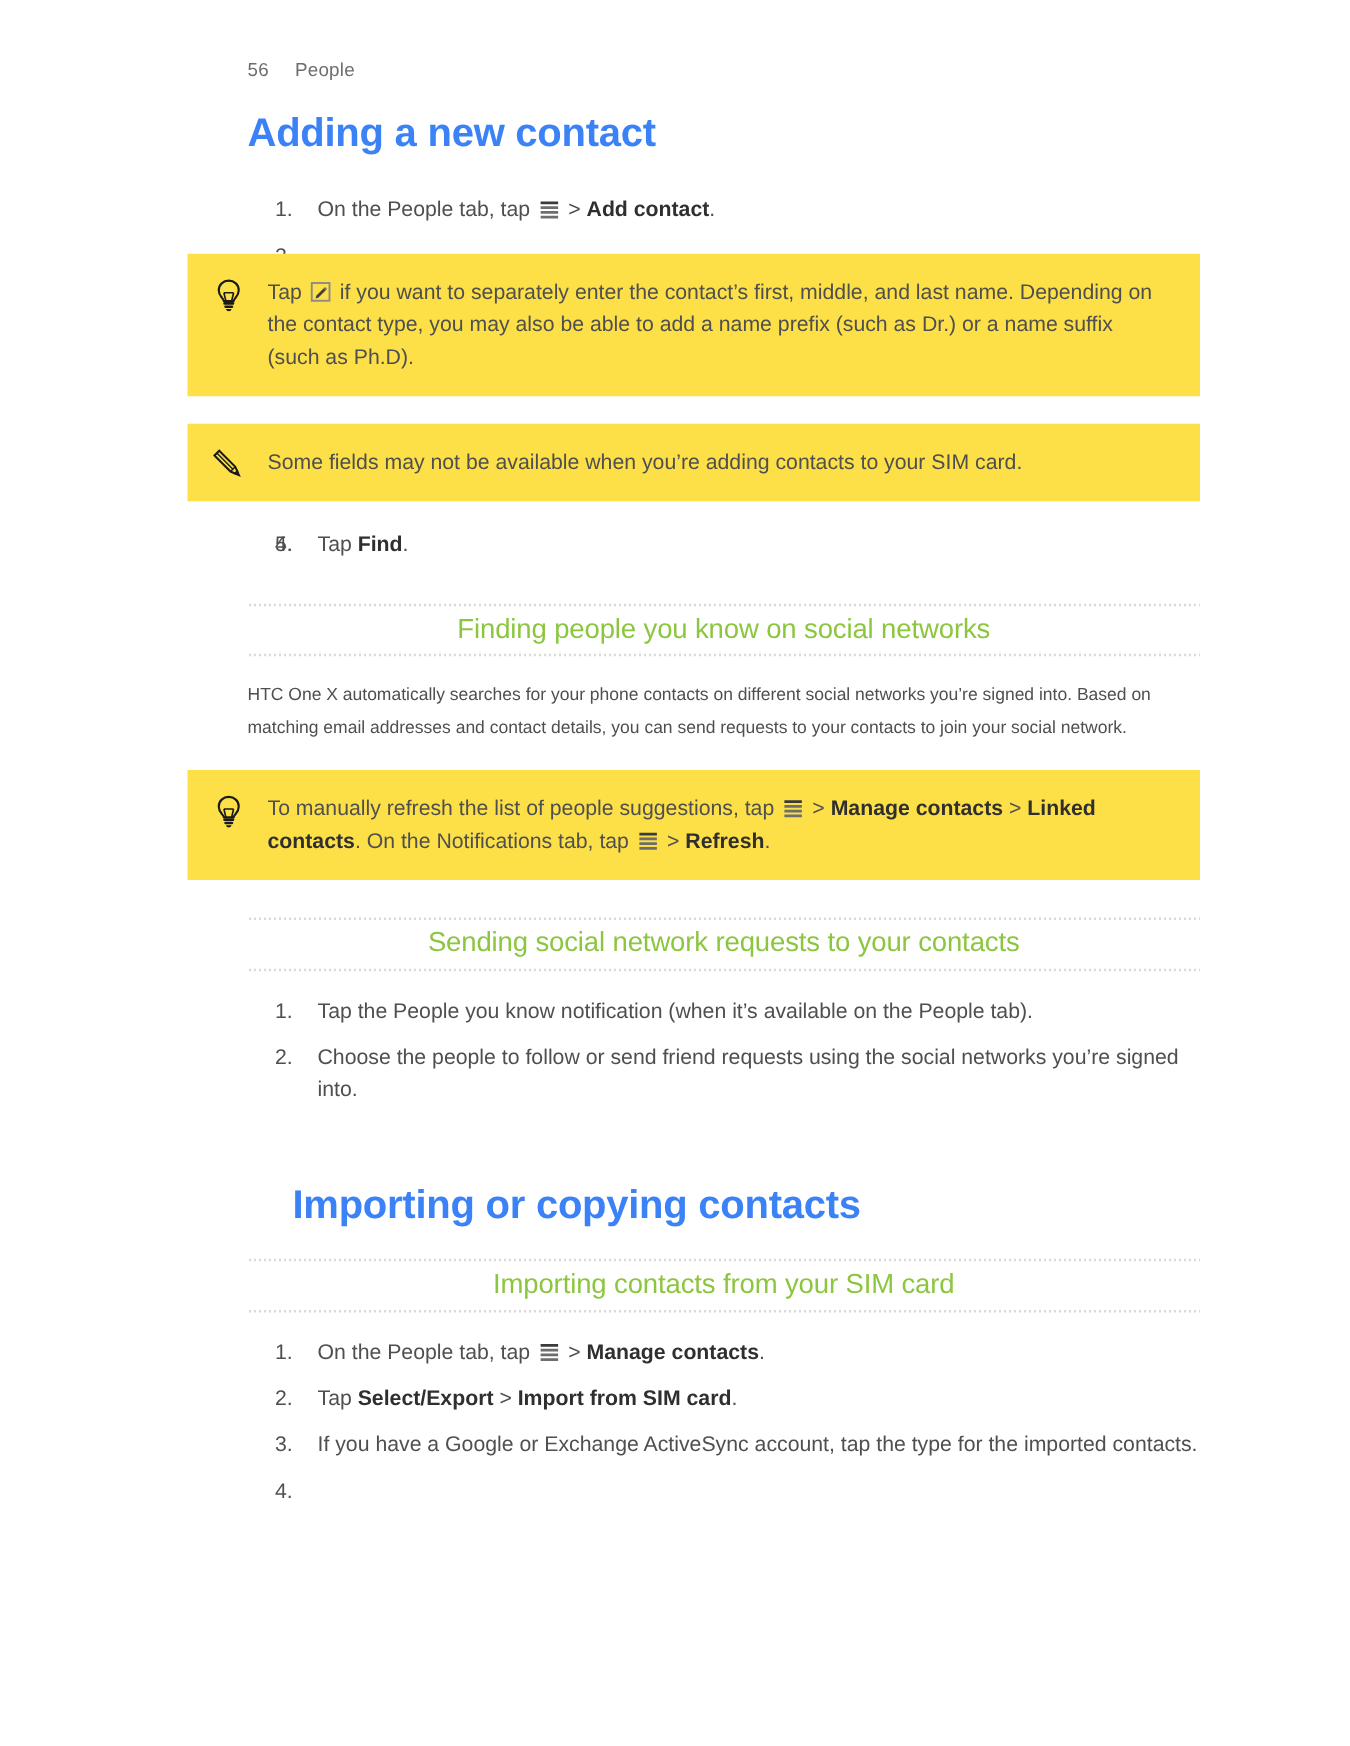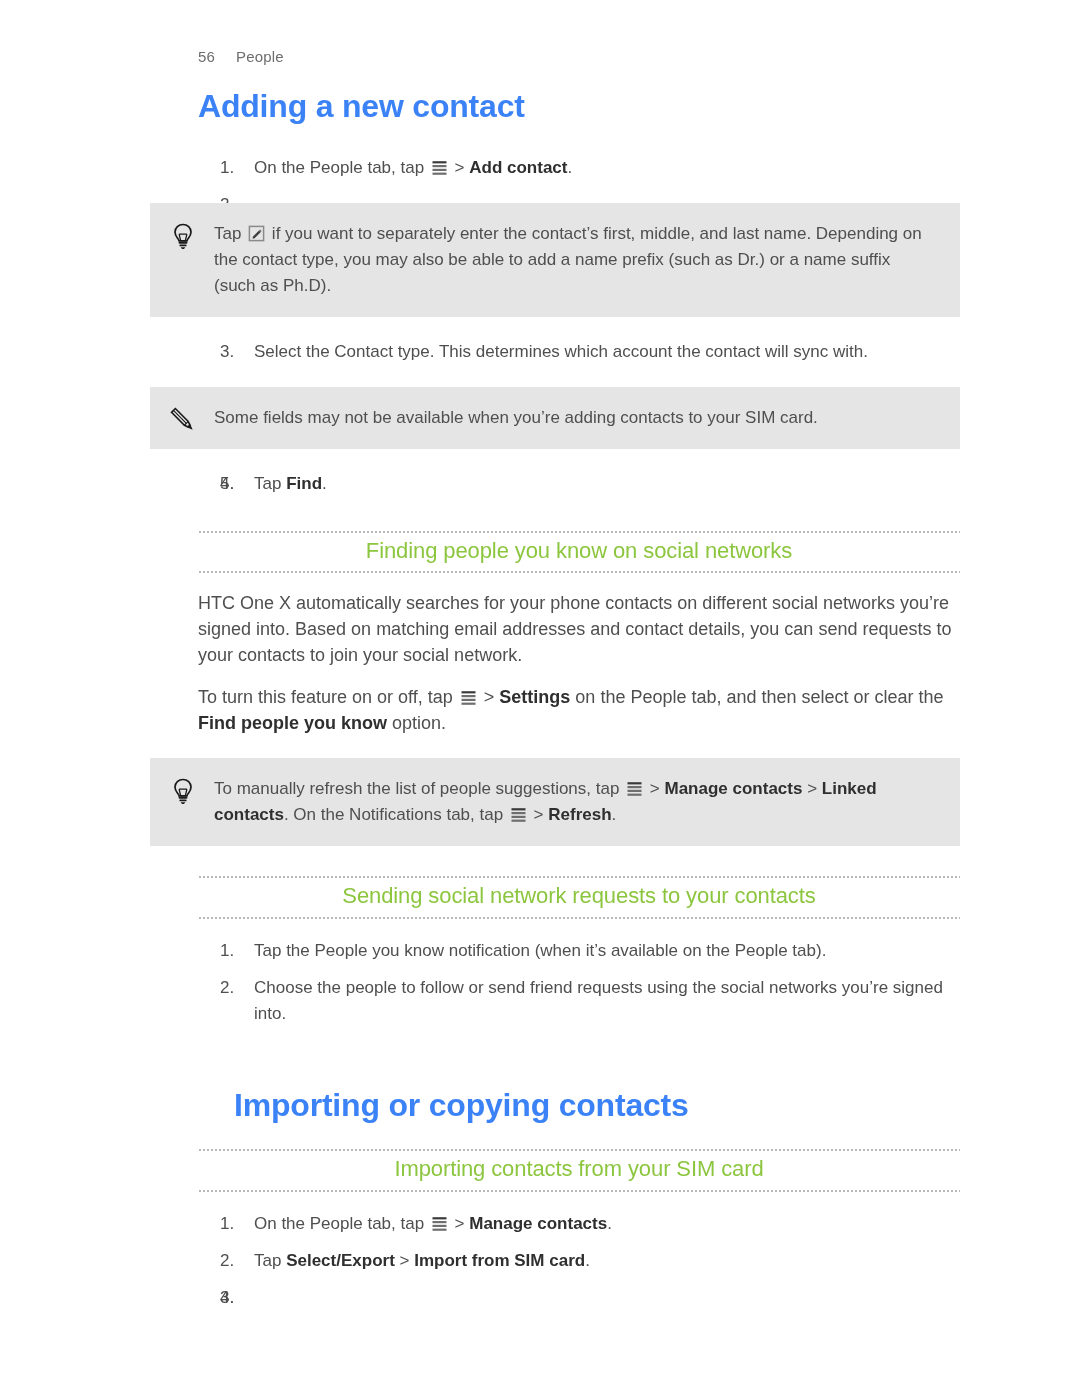--- a/index.html
+++ b/index.html
@@ -75,21 +75,21 @@
     color: #8cc63f;
     margin: 0;
     padding: 5px 0 7px 0;
     letter-spacing: -0.1px;
     line-height: 1.2;
     text-align: center;
   }
 
   
   p.body {
-    font-size: 18px;
+    font-size: 14px;
     line-height: 26px;
     color: #4f4f4f;
     margin: 0 0 16px 0;
   }
   p.body:last-child { margin-bottom: 0; }
 
   
   ol.steps {
     list-style: none;
     margin: 0;
@@ -112,21 +112,21 @@
     text-align: left;
     color: #4f4f4f;
     font-size: 17px;
   }
 
   b, .strong { font-weight: bold; color: #2f2f2f; }
 
   
   .callout {
     position: relative;
-    background: #e5e5e5;
+    background: #fde047;
     margin: 22px 0 22px -48px;
     width: 810px;
     box-sizing: border-box;
     padding: 18px 24px 18px 64px;
     font-size: 17px;
     line-height: 26px;
     color: #4f4f4f;
   }
   .callout .cicon {
     position: absolute;
@@ -182,21 +182,21 @@
         </svg>
       </span>
       <p>Tap <span class="ico ico-edit"><svg viewBox="0 0 17 17" width="17" height="17">
               <rect x="1.4" y="1.4" width="14.2" height="14.2" fill="none" stroke="#8a8a8a" stroke-width="1.5"></rect>
               <path d="M5.0 11.6l6.0-6.0 1.6 1.6-6.0 6.0-2.1 .5z" fill="#3f3f3f"></path>
               <path d="M11.0 5.6l1.1-1.1 1.6 1.6-1.1 1.1z" fill="#6b6b6b"></path>
             </svg></span> if you want to separately enter the contact’s first, middle, and last name. Depending on the contact type, you may also be able to add a name prefix (such as Dr.) or a name suffix (such as Ph.D).</p>
     </div>
 
     <ol class="steps">
-        <li><span class="num">3.</span><span>Select the Contact type. This determines which account the contact will sync with.</span></li>
+        <li><span class="num">3.</span></li>
       </ol>
 
     <div class="callout">
       <span class="cicon">
         <svg viewBox="0 0 34 34" width="34" height="34" aria-hidden="true">
           <g transform="rotate(-45 17 17)">
             <path d="M14.3 3.5h5.4v18.2l-2.7 6.8-2.7-6.8z" fill="none" stroke="#1a1a1a" stroke-width="1.6"></path>
             <path d="M14.3 21.7h5.4" fill="none" stroke="#1a1a1a" stroke-width="1.2"></path>
             <path d="M17 3.5v18.2" fill="none" stroke="#1a1a1a" stroke-width="1.1"></path>
             <path d="M14.3 24.6l2.7 3.9 2.7-3.9z" fill="#1a1a1a"></path>
@@ -212,26 +212,20 @@
       </ol>
 
     <div class="h-sub-wrap" style="margin-top:34px;">
       <div class="dotline"></div>
       <h2 class="h-sub">Finding people you know on social networks</h2>
       <div class="dotline"></div>
     </div>
 
     <div style="margin-top:17px;">
         <p class="body">HTC One X automatically searches for your phone contacts on different social networks you’re signed into. Based on matching email addresses and contact details, you can send requests to your contacts to join your social network.</p>
-        <p class="body">To turn this feature on or off, tap <span class="ico ico-menu"><svg viewBox="0 0 17 17" width="17" height="17">
-              <rect x="1.5" y="2.2" width="14" height="2.2" fill="#3a3a3a"></rect>
-              <rect x="1.5" y="6.0" width="14" height="2.2" fill="#6e6e6e"></rect>
-              <rect x="1.5" y="9.8" width="14" height="2.2" fill="#6e6e6e"></rect>
-              <rect x="1.5" y="13.6" width="14" height="2.2" fill="#6e6e6e"></rect>
-            </svg></span> &gt; <b>Settings</b> on the People tab, and then select or clear the <b>Find people you know</b> option.</p>
       </div>
 
     <div class="callout">
       <span class="cicon">
         <svg viewBox="0 0 34 34" width="34" height="34" aria-hidden="true">
           <path d="M17 5.5c-4.4 0-8 3.3-8 7.6 0 2.6 1.2 4.4 2.4 5.9.8 1 1.5 1.8 1.7 2.8h7.8c.2-1 .9-1.8 1.7-2.8 1.2-1.5 2.4-3.3 2.4-5.9 0-4.3-3.6-7.6-8-7.6z" fill="none" stroke="#1a1a1a" stroke-width="1.7"></path>
           <path d="M13.1 15.2l1.6 6.6M20.9 15.2l-1.6 6.6M13.1 15.2h7.8" fill="none" stroke="#1a1a1a" stroke-width="1.3"></path>
           <rect x="12.6" y="22.6" width="8.8" height="2.1" rx="1" fill="#1a1a1a"></rect>
           <rect x="13.4" y="25.4" width="7.2" height="1.9" rx="0.9" fill="#1a1a1a"></rect>
           <path d="M14.8 28.2h4.4c-.3 1.1-1.1 1.8-2.2 1.8s-1.9-.7-2.2-1.8z" fill="#1a1a1a"></path>
@@ -270,20 +264,20 @@
     </div>
 
     <ol class="steps" style="margin-top:19px;">
         <li><span class="num">1.</span><span>On the People tab, tap <span class="ico ico-menu"><svg viewBox="0 0 17 17" width="17" height="17">
                 <rect x="1.5" y="2.2" width="14" height="2.2" fill="#3a3a3a"></rect>
                 <rect x="1.5" y="6.0" width="14" height="2.2" fill="#6e6e6e"></rect>
                 <rect x="1.5" y="9.8" width="14" height="2.2" fill="#6e6e6e"></rect>
                 <rect x="1.5" y="13.6" width="14" height="2.2" fill="#6e6e6e"></rect>
               </svg></span> &gt; <b>Manage contacts</b>.</span></li>
         <li><span class="num">2.</span><span>Tap <b>Select/Export</b> &gt; <b>Import from SIM card</b>.</span></li>
-        <li><span class="num">3.</span></li>
+        <li><span class="num">3.</span><span>If you have a Google or Exchange ActiveSync account, tap the type for the imported contacts.</span></li>
         <li>
           <span class="num">4.</span>
         </li>
       </ol>
 
   </div>
 </div>
 
 </body></html>

